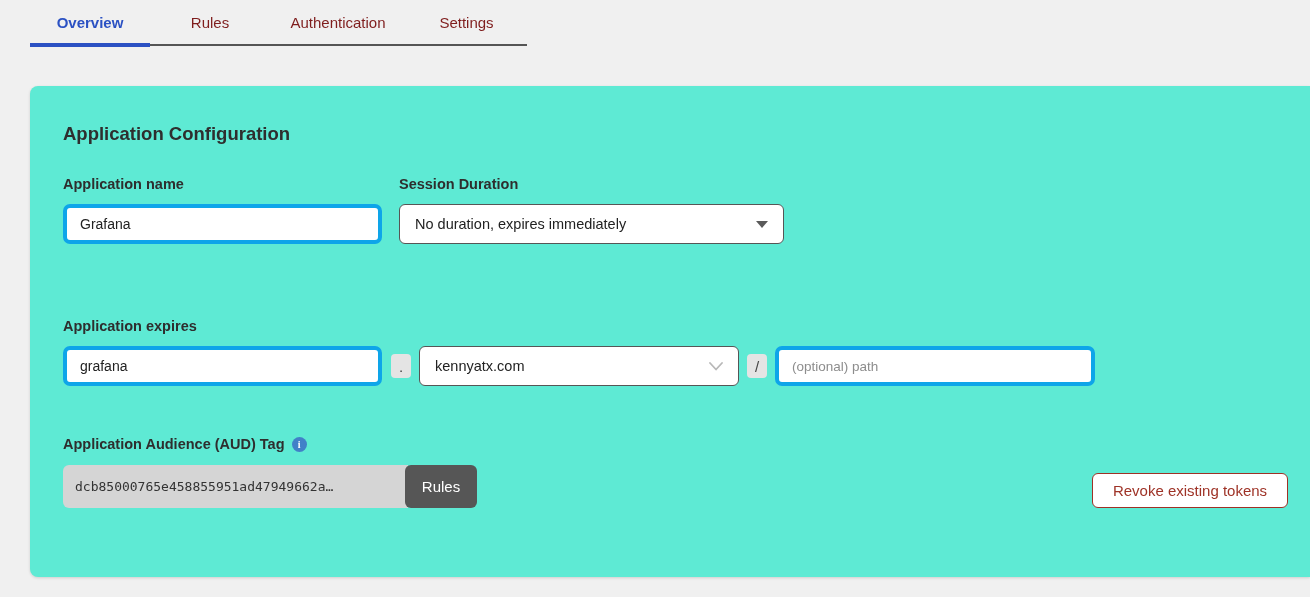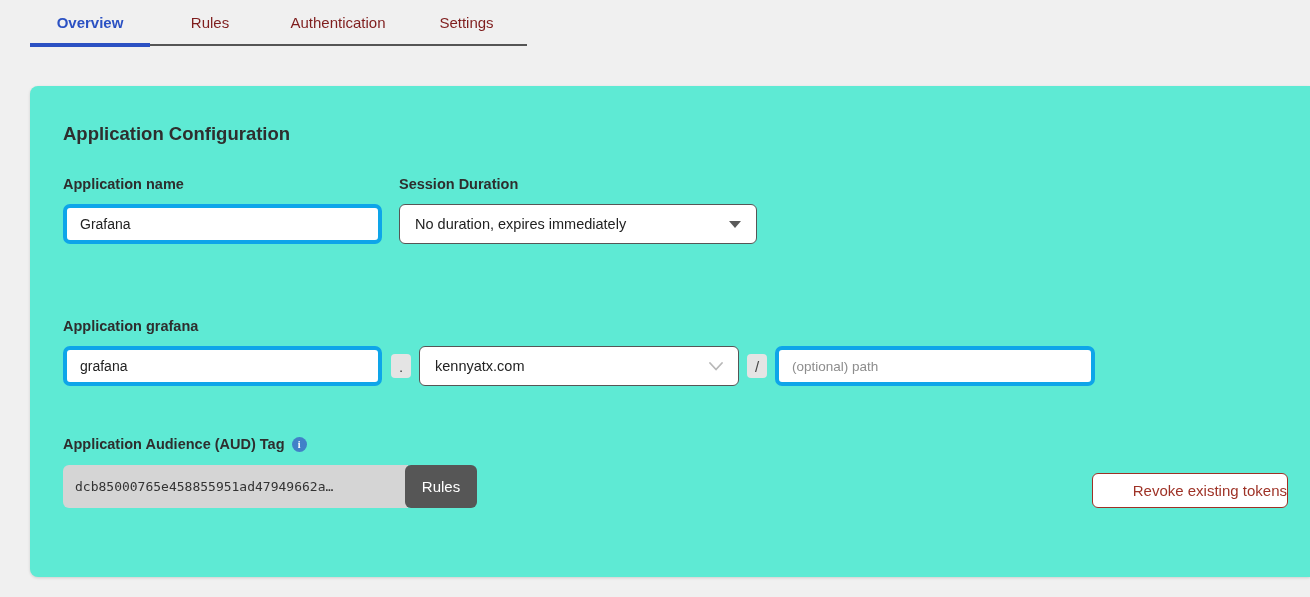--- a/index.html
+++ b/index.html
@@ -90,21 +90,21 @@
     border-radius: 6px;
     background: #ffffff;
     display: flex;
     align-items: center;
     justify-content: space-between;
     padding: 0 15px;
     font-size: 14.5px;
     color: #222222;
     cursor: pointer;
   }
-  .sel-session { left: 369px; top: 118px; width: 358px; }
+  .sel-session { left: 369px; top: 118px; width: 385px; }
   .sel-domain  { left: 389px; top: 260px; width: 320px; }
 
   .caret-down {
     width: 0; height: 0;
     border-left: 6px solid transparent;
     border-right: 6px solid transparent;
     border-top: 7px solid #5a5a5a;
   }
   .chevron-thin { display: block; }
 
@@ -164,21 +164,20 @@
     position: absolute;
     left: 1062px; top: 387px;
     width: 196px; height: 35px;
     background: #ffffff;
     border: 1px solid #9e3226;
     border-radius: 6px;
     color: #9e3226;
     font-family: "Liberation Sans", sans-serif;
     font-size: 15px;
     cursor: pointer;
-    text-align: right;
   }
 </style>
 </head>
 <body>
 
 <nav class="tabbar">
   <div class="tab tab-0 active">Overview</div>
   <div class="tab tab-1">Rules</div>
   <div class="tab tab-2">Authentication</div>
   <div class="tab tab-3">Settings</div>
@@ -192,21 +191,21 @@
   <div class="field-label lbl-name">Application name</div>
   <div class="field-label lbl-session">Session Duration</div>
 
   <input class="text-input inp-name" type="text" value="Grafana" style="">
 
   <div class="select sel-session">
     <span>No duration, expires immediately</span>
     <span class="caret-down"></span>
   </div>
 
-  <div class="field-label lbl-domain">Application grafana</div>
+  <div class="field-label lbl-domain">Application expires</div>
 
   <input class="text-input inp-subdomain" type="text" value="grafana" style="">
 
   <div class="separator sep-dot">.</div>
 
   <div class="select sel-domain">
     <span>kennyatx.com</span>
     <svg class="chevron-thin" width="14" height="9" viewBox="0 0 14 9">
       <polyline points="1,1 7,7.5 13,1" fill="none" stroke="#b8b8b8" stroke-width="1.8" stroke-linecap="round" stroke-linejoin="round"></polyline>
     </svg>

